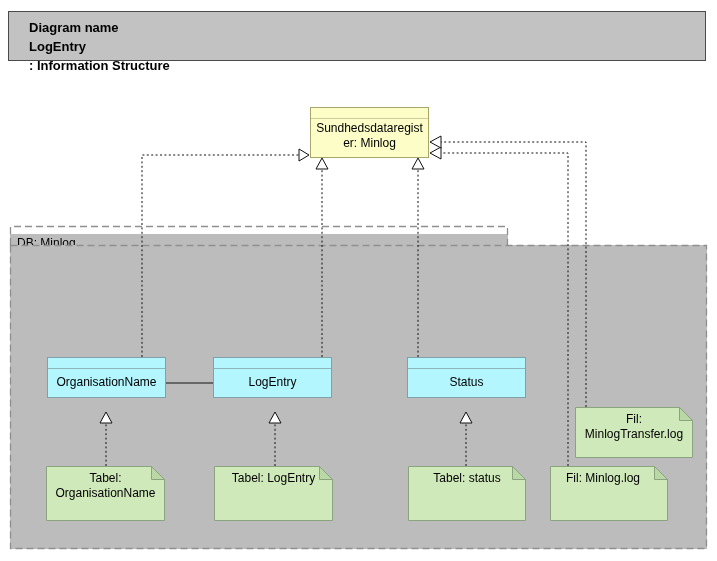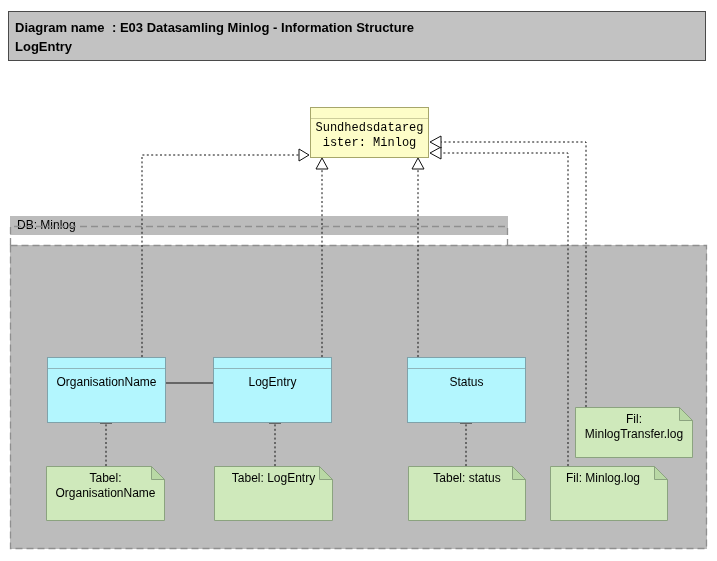--- a/index.html
+++ b/index.html
@@ -6,54 +6,54 @@
   .canvas{
     position:relative;width:717px;height:561px;background:#ffffff;overflow:hidden;
     font-family:"Liberation Sans","DejaVu Sans",sans-serif;color:#000;
   }
   
   .title-block{
     position:absolute;left:8px;top:11px;width:698px;height:50px;
     background:var(--header_fill,#c2c2c2);border:1px solid #4a4a4a;
     font-size:13px;font-weight:bold;line-height:19px;padding-top:6px;box-sizing:border-box;
   }
-  .t-row{display:flex;padding-left:6px;white-space:pre;}
+  .t-row{display:flex;padding-left:20px;white-space:pre;flex-direction:column;}
   .t-label{display:inline-block;width:97px;}
   
   .group-tab{
-    position:absolute;left:10px;top:216px;width:498px;height:19px;
+    position:absolute;left:10px;top:234px;width:498px;height:19px;
     background:var(--group_fill,#bcbcbc);
     text-align:right;
   }
   .group-body{
     position:absolute;left:10px;top:245px;width:697px;height:304px;
     background:var(--group_fill,#bcbcbc);
   }
   .group-label{
     position:absolute;left:7px;top:2px;font-size:12px;white-space:nowrap;
   }
   
   .overlay{position:absolute;left:0;top:0;pointer-events:none;}
   .goutline{fill:none;stroke:var(--group_stroke,#8f8f8f);stroke-width:1.3;stroke-dasharray:7 4;}
   .dot{fill:none;stroke:var(--line_color,#111111);stroke-width:1;stroke-dasharray:2 2.4;}
   .solid{fill:none;stroke:var(--line_color,#111111);stroke-width:1.2;}
   .tri{fill:#ffffff;stroke:var(--line_color,#111111);stroke-width:1;}
   
   .bo{
     position:absolute;left:310px;top:107px;width:119px;height:51px;box-sizing:border-box;
-    background:var(--bo_fill,#fdfdc8);border:1px solid var(--bo_stroke,#a6a66b);font-family:Liberation Mono, monospace;
+    background:var(--bo_fill,#fdfdc8);border:1px solid var(--bo_stroke,#a6a66b);
   }
   .bo-head{height:10px;border-bottom:1px solid var(--bo_sep,#cdcd9b);}
   .bo-label{
     padding-top:2px;text-align:center;font-size:12px;line-height:15px;
     overflow-wrap:anywhere;padding-left:2px;padding-right:2px;
   }
   
   .do{
-    position:absolute;width:119px;height:66px;box-sizing:border-box;
+    position:absolute;width:119px;height:41px;box-sizing:border-box;
     background:var(--do_fill,#b3f6fe);border:1px solid var(--do_stroke,#7fa2aa);
   }
   .do-head{height:10px;border-bottom:1px solid var(--do_sep,#8fb6bc);}
   .do-label{padding-top:6px;text-align:center;font-size:12px;}
   
   .note{position:absolute;}
   .note svg{position:absolute;left:0;top:0;display:block;}
   .note-body{fill:var(--note_fill,#cfe9bb);stroke:var(--note_stroke,#8ba37f);stroke-width:1;}
   .note-fold{fill:var(--note_fold,#b9d8a5);stroke:var(--note_stroke,#8ba37f);stroke-width:1;}
   .note-label{
@@ -63,24 +63,24 @@
   .note-label.pad-fold{right:14px;}
 </style>
 </head>
 <body>
 
 <div class="canvas">
 
   <div class="title-block">
     <div class="t-row">
       <span class="t-label">Diagram name</span>
-      <span class="t-value">: E03 Datasamling Minlog - Information Structure</span>
     </div>
     <div class="t-row">
       <span class="t-label">LogEntry</span>
+      <span class="t-value">: Information Structure</span>
     </div>
   </div>
 
   <div class="group-tab">
     <span class="group-label">DB: Minlog</span>
   </div>
   <div class="group-body"></div>
 
   <svg class="overlay" width="717" height="561" viewBox="0 0 717 561">
 

